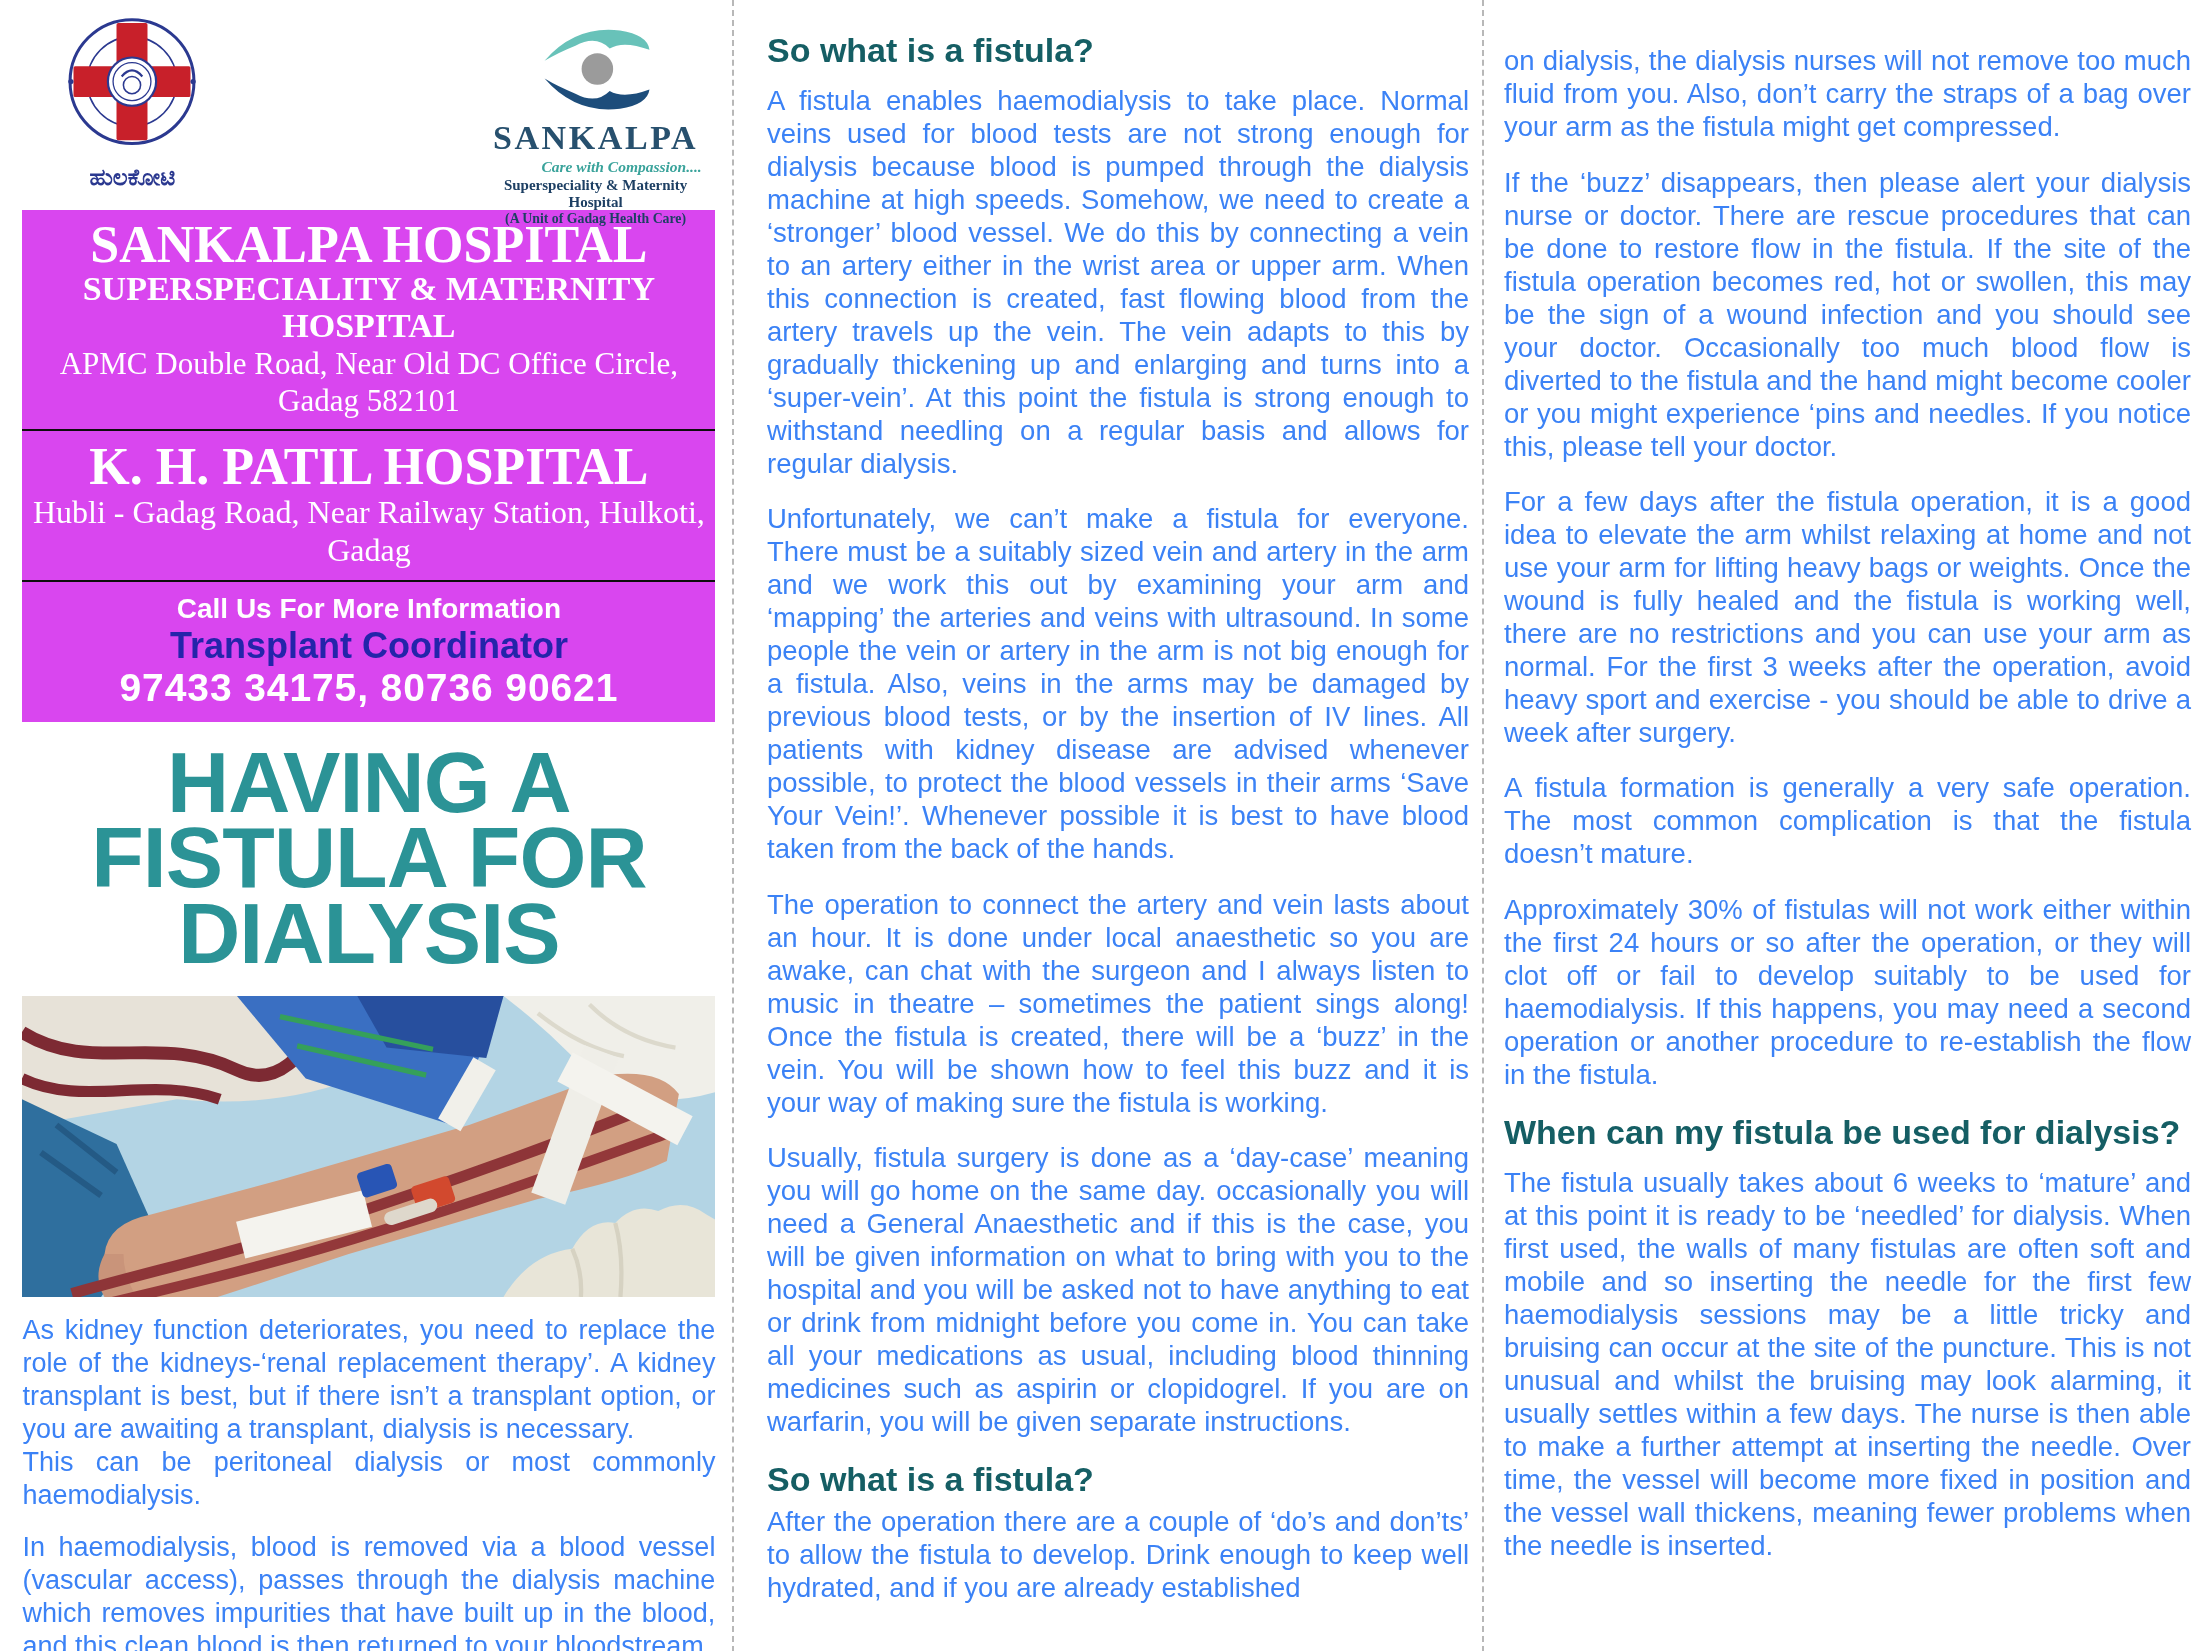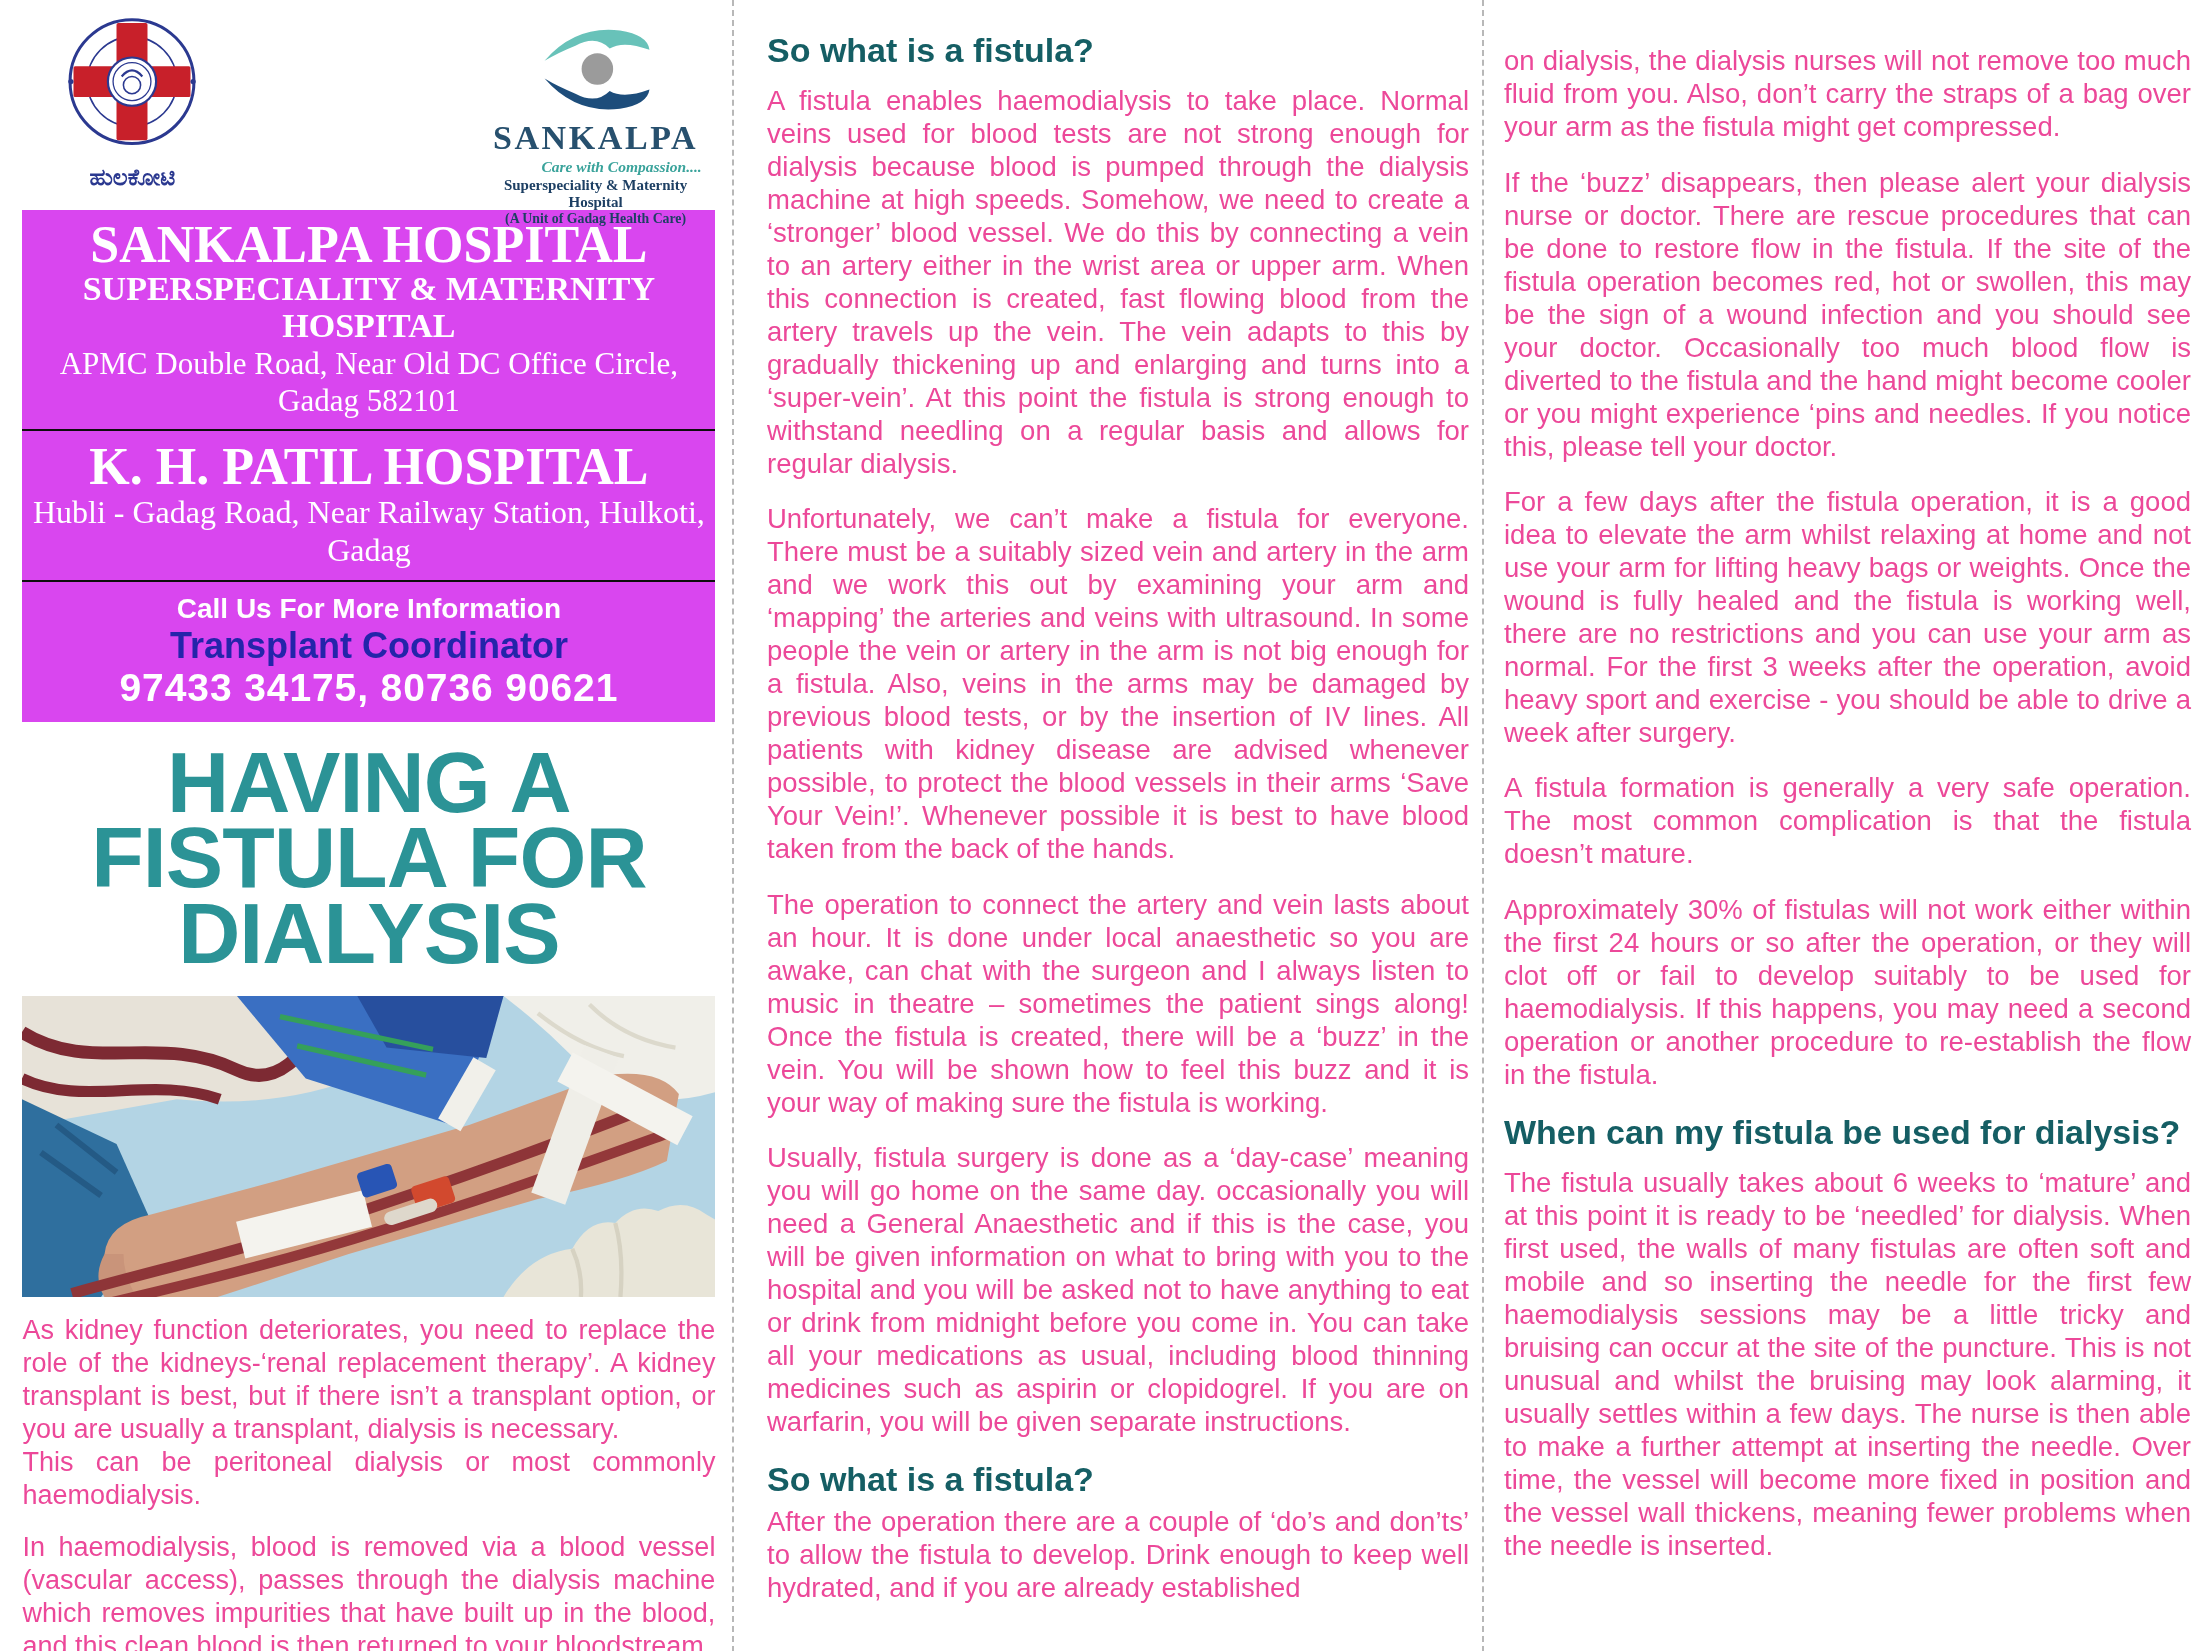--- a/index.html
+++ b/index.html
@@ -12,21 +12,21 @@
   .divider.d2 { left:1482px; }
 
   .col { position:absolute; top:0; }
   .col-left  { left:22.4px;  width:693px; }
   .col-mid   { left:767px; width:702px; top:31px; }
   .col-right { left:1504px; width:687px; top:34px; }
 
   
   .body-text {
     font-size:27.5px; line-height:33px; text-align:justify;
-    white-space:pre-line; margin:0 0 22.4px 0; color:#ec4899;
+    white-space:pre-line; margin:0 0 22.4px 0; color:#3b82f6;
   }
   .col-left .body-text { font-size:27px; line-height:33px; margin-bottom:19px; }
   .head {
     font-size:34px; font-weight:bold; color:#155E64;
     margin:0 0 13.8px 0; line-height:1.15;
   }
   .head.mid2 { margin-top:3.4px; margin-bottom:5.2px; }
 
   
   .logo-row { display:flex; justify-content:space-between; align-items:flex-start;
@@ -165,21 +165,21 @@
             <rect x="455" y="215" width="46" height="32" rx="5" fill="#D2492E"></rect>
           </g>
         <g transform="rotate(-18 455 250)">
             <rect x="420" y="242" width="64" height="16" rx="8" fill="#DED8CC"></rect>
           </g>
         <path d="M560,350 Q590,300 640,294 Q660,258 690,264 Q712,240 740,250 Q770,234 796,254 L806,260 V350 Z" fill="#E8E5D8"></path>
         <path d="M640,294 Q652,320 650,350 M690,264 Q700,300 696,350" stroke="#D6D2C2" stroke-width="5" fill="none"></path>
       </svg>
     </div>
 
-    <p class="body-text" style="margin-top:17px">As kidney function deteriorates, you need to replace the role of the kidneys-‘renal replacement therapy’. A kidney transplant is best, but if there isn’t a transplant option, or you are usually a transplant, dialysis is necessary.
+    <p class="body-text" style="margin-top:17px">As kidney function deteriorates, you need to replace the role of the kidneys-‘renal replacement therapy’. A kidney transplant is best, but if there isn’t a transplant option, or you are awaiting a transplant, dialysis is necessary.
 This can be peritoneal dialysis or most commonly haemodialysis.</p>
     <p class="body-text">In haemodialysis, blood is removed via a blood vessel (vascular access), passes through the dialysis machine which removes impurities that have built up in the blood, and this clean blood is then returned to your bloodstream.
 The gold standard and most reliable form of blood vessel for vascular access for haemodialysis is a fistula. A fistula usually lasts longer than other forms of vascular access, they rarely have infection problems and because they have high blood flow, they remove more impurities in shorter time and so allow for a more effective dialysis.</p>
   </div>
 
   <div class="col col-mid">
     <div class="head">So what is a fistula?</div>
     <p class="body-text">A fistula enables haemodialysis to take place. Normal veins used for blood tests are not strong enough for dialysis because blood is pumped through the dialysis machine at high speeds. Somehow, we need to create a ‘stronger’ blood vessel. We do this by connecting a vein to an artery either in the wrist area or upper arm. When this connection is created, fast flowing blood from the artery travels up the vein. The vein adapts to this by gradually thickening up and enlarging and turns into a ‘super-vein’. At this point the fistula is strong enough to withstand needling on a regular basis and allows for regular dialysis.</p>
     <p class="body-text">Unfortunately, we can’t make a fistula for everyone. There must be a suitably sized vein and artery in the arm and we work this out by examining your arm and ‘mapping’ the arteries and veins with ultrasound. In some people the vein or artery in the arm is not big enough for a fistula. Also, veins in the arms may be damaged by previous blood tests, or by the insertion of IV lines. All patients with kidney disease are advised whenever possible, to protect the blood vessels in their arms ‘Save Your Vein!’. Whenever possible it is best to have blood taken from the back of the hands.</p>
     <p class="body-text">The operation to connect the artery and vein lasts about an hour. It is done under local anaesthetic so you are awake, can chat with the surgeon and I always listen to music in theatre – sometimes the patient sings along! Once the fistula is created, there will be a ‘buzz’ in the vein. You will be shown how to feel this buzz and it is your way of making sure the fistula is working.</p>

